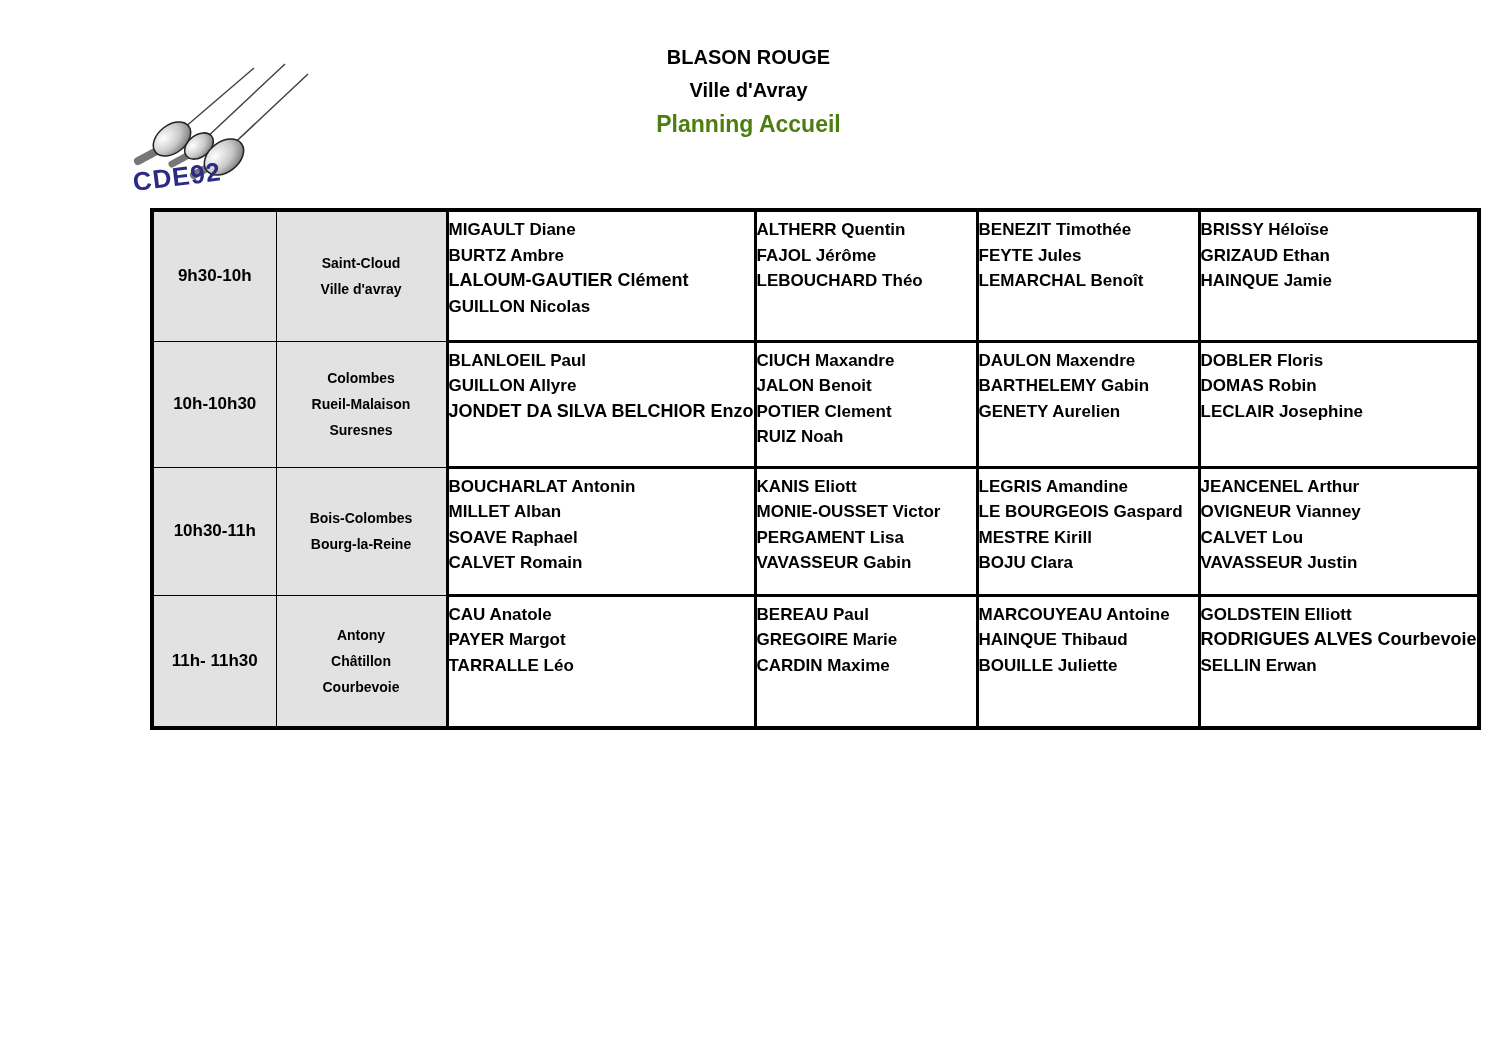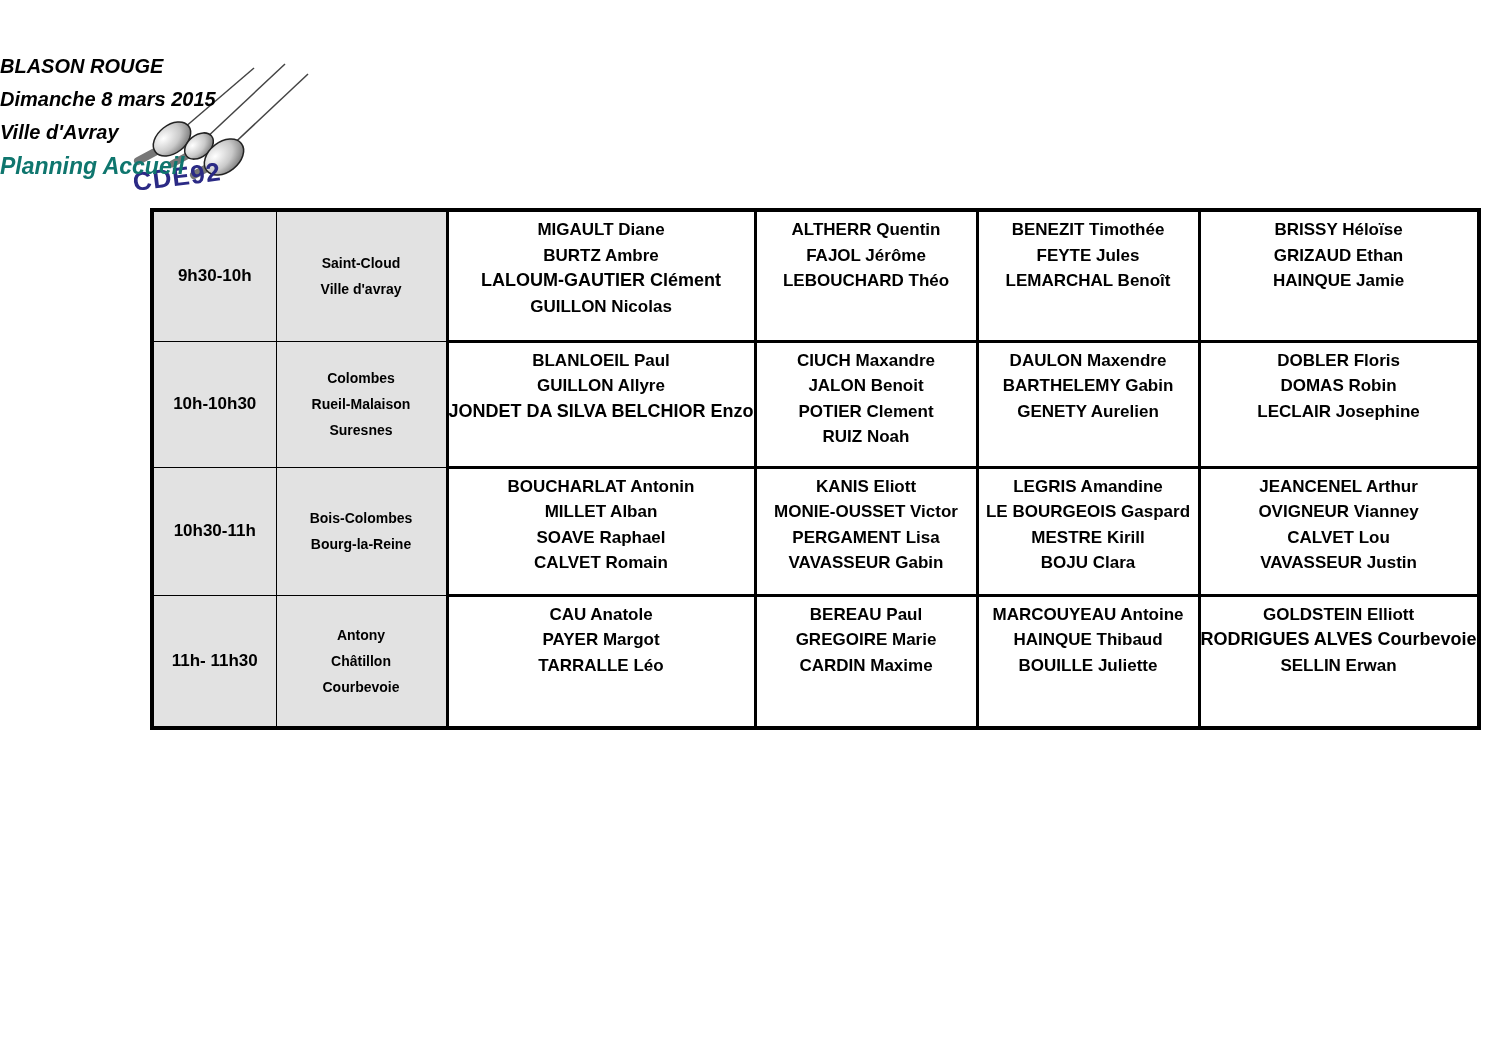--- a/index.html
+++ b/index.html
@@ -12,24 +12,24 @@
     width: 1497px;
     height: 1058px;
     font-family: "Liberation Sans", sans-serif;
     color: #000000;
     overflow: hidden;
   }
 
   
   .header-block {
     position: absolute;
-    top: 50px;
+    top: 41px;
     left: 0;
     width: 100%;
-    font-style: italic;
+    text-align: center;
   }
   .header-line {
     font-weight: bold;
     font-size: 20px;
     line-height: 33px;
     color: #000000;
   }
   .header-subtitle {
     font-weight: bold;
     font-size: 23px;
@@ -62,21 +62,21 @@
     background: #e2e2e2;
     border: 1px solid #000000;
     text-align: center;
     vertical-align: middle;
     font-weight: bold;
     font-size: 17px;
   }
   td.names-cell {
     background: #ffffff;
     border: 3px solid #000000;
-    text-align: center;
+    text-align: left;
     vertical-align: top;
     font-weight: bold;
     font-size: 17px;
     padding-top: 5px;
   }
   .names-cell .line {
     font-size: 17px;
     line-height: 25.5px;
     white-space: nowrap;
   }
@@ -127,23 +127,22 @@
     <ellipse cx="50" cy="81" rx="21" ry="14" transform="rotate(-38 50 81)" fill="url(#guardGrad)" stroke="#222222" stroke-width="1.5"></ellipse>
     <ellipse cx="77" cy="88" rx="16" ry="11" transform="rotate(-38 77 88)" fill="url(#guardGrad)" stroke="#222222" stroke-width="1.5"></ellipse>
     <ellipse cx="102" cy="99" rx="22" ry="15" transform="rotate(-38 102 99)" fill="url(#guardGrad)" stroke="#222222" stroke-width="1.5"></ellipse>
 
     <text x="12" y="133" transform="rotate(-7 12 133)" font-family="Liberation Sans, sans-serif" font-size="26" font-weight="bold" fill="#2b2a85" letter-spacing="1">CDE92</text>
   </svg>
 </div>
 
 <div class="header-block">
   <div class="header-line">BLASON ROUGE</div>
-  <div class="header-line">Dimanche 8 mars 2015</div>
   <div class="header-line">Ville d'Avray</div>
-  <div class="header-subtitle" id="subtitle" style="color: #0f766e;">Planning Accueil</div>
+  <div class="header-subtitle" id="subtitle" style="color: #4d7c0f;">Planning Accueil</div>
 </div>
 
 <table class="planning">
   <colgroup>
     <col class="c-time">
       <col class="c-club">
     <col class="c-n1">
       <col class="c-n2">
       <col class="c-n3">
       <col class="c-n4">

